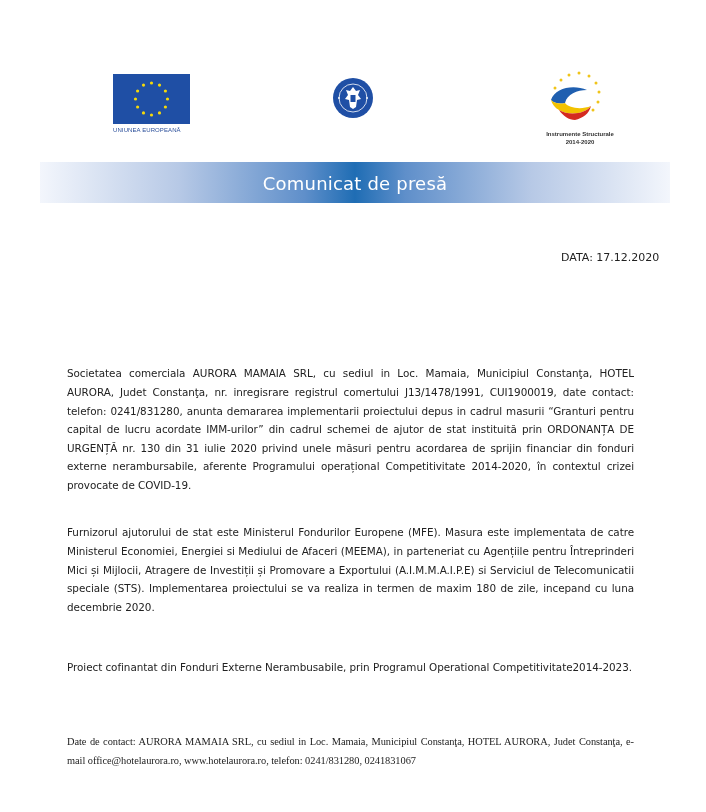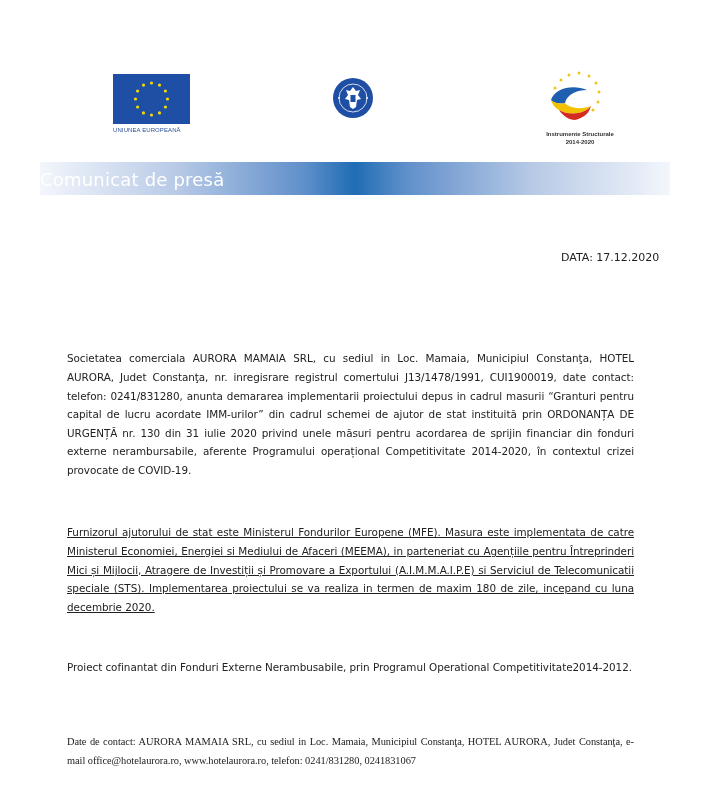--- a/index.html
+++ b/index.html
@@ -35,42 +35,42 @@
 
     
     .si-logo { position: absolute; left: 535px; top: 70px; width: 90px; height: 80px; }
     .si-label {
       position: absolute; left: 0; top: 60px; width: 90px; text-align: center;
       font-size: 6px; font-weight: bold; color: #333; line-height: 8px;
     }
 
     
     .banner {
-      position: absolute; left: 40px; top: 162px; width: 630px; height: 33px;
+      position: absolute; left: 40px; top: 162px; width: 630px; height: 41px;
       background: linear-gradient(to right, #f3f6fc 0%, #b7c9e6 22%, #5f8fca 42%, #1f6db4 50%, #5f8fca 58%, #b7c9e6 78%, #f3f6fc 100%);
-      display: flex; align-items: center; 
+      display: flex; align-items: center; justify-content: center;
     }
     .banner-title {
       color: #ffffff; font-size: 18px; font-family: "DejaVu Sans", sans-serif;
       letter-spacing: 0.2px; margin-top: 1px;
     }
 
     .date {
       position: absolute; left: 515px; top: 251px;
       font-family: "DejaVu Sans", sans-serif; font-size: 11px; color: #222; margin-left: 46px;
     }
 
     .para {
       position: absolute; left: 67px; width: 567px;
       font-family: "DejaVu Sans", sans-serif; font-size: 10.4px;
       line-height: 18.6px; text-align: justify; color: #222;
       letter-spacing: -0.05px;
     }
-    .p1 { top: 339px; }
-    .p2 { top: 513px; text-decoration: underline; }
+    .p1 { top: 354px; }
+    .p2 { top: 513px; }
     .p3 { top: 648px; }
     .p4 { top: 723px; font-family: Liberation Serif, serif; }
   </style>
 </head>
 <body>
 
 <div class="logo-row">
   <div class="eu-logo">
     <div class="eu-flag">
       <svg width="77" height="50" viewBox="0 0 77 50">
@@ -129,14 +129,14 @@
 </div>
 
 <div class="banner">
   <span class="banner-title">Comunicat de presă</span>
 </div>
 
 <div class="date">DATA: 17.12.2020</div>
 
 <p class="para p1">Societatea comerciala AURORA MAMAIA SRL, cu sediul in Loc. Mamaia, Municipiul Constanţa, HOTEL AURORA, Judet Constanţa, nr. inregisrare registrul comertului J13/1478/1991, CUI1900019, date contact: telefon: 0241/831280, anunta demararea implementarii proiectului depus in cadrul masurii “Granturi pentru capital de lucru acordate IMM-urilor” din cadrul schemei de ajutor de stat instituită prin ORDONANȚA DE URGENȚĂ nr. 130 din 31 iulie 2020 privind unele măsuri pentru acordarea de sprijin financiar din fonduri externe nerambursabile, aferente Programului operațional Competitivitate 2014-2020, în contextul crizei provocate de COVID-19.</p>
 <p class="para p2">Furnizorul ajutorului de stat este Ministerul Fondurilor Europene (MFE). Masura este implementata de catre Ministerul Economiei, Energiei si Mediului de Afaceri (MEEMA), in parteneriat cu Agențiile pentru Întreprinderi Mici și Mijlocii, Atragere de Investiții și Promovare a Exportului (A.I.M.M.A.I.P.E) si Serviciul de Telecomunicatii speciale (STS). Implementarea proiectului se va realiza in termen de maxim 180 de zile,  incepand cu luna  decembrie 2020.</p>
-<p class="para p3">Proiect cofinantat din Fonduri Externe Nerambusabile, prin Programul Operational Competitivitate2014-2012.</p>
+<p class="para p3">Proiect cofinantat din Fonduri Externe Nerambusabile, prin Programul Operational Competitivitate2014-2023.</p>
 <p class="para p4">Date de contact: AURORA MAMAIA SRL, cu sediul in Loc. Mamaia, Municipiul Constanţa, HOTEL AURORA, Judet Constanţa, e-mail office@hotelaurora.ro, www.hotelaurora.ro, telefon: 0241/831280, 0241831067</p>
 
 </body></html>

